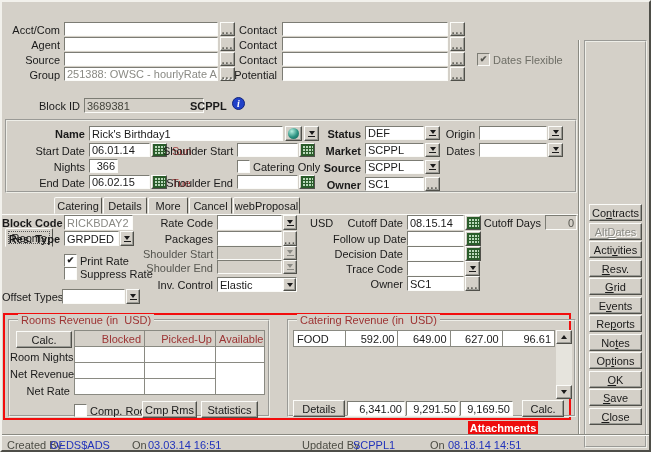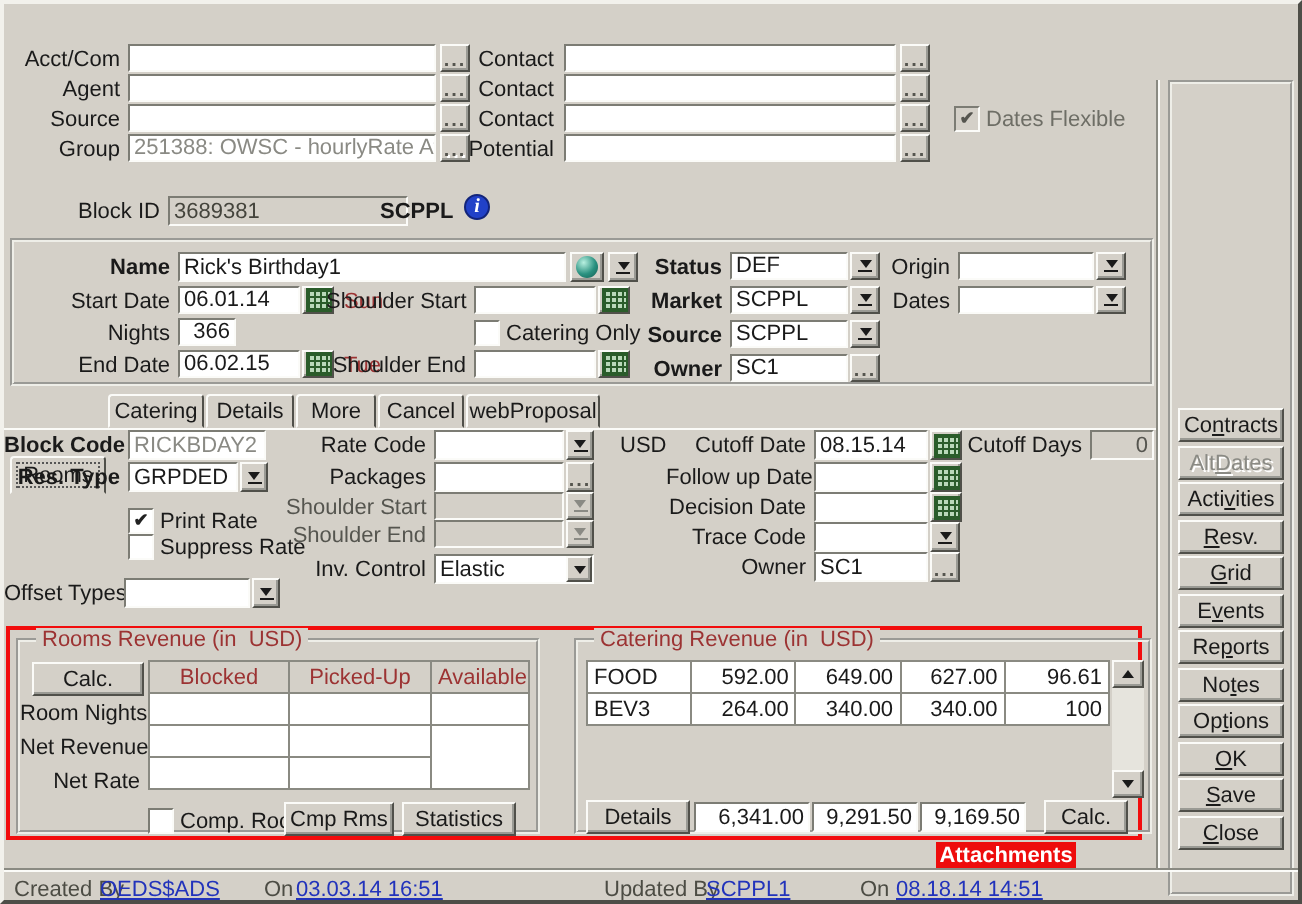--- a/index.html
+++ b/index.html
@@ -29,21 +29,21 @@
   .chk{position:absolute;width:11px;height:11px;background:#fff;border:1px solid;
        border-color:#7c7c74 #fbfbf8 #fbfbf8 #7c7c74;display:flex;align-items:center;justify-content:center;box-sizing:content-box;}
   .chk.dis{background:#d4d0c8;}
   .chk .mark{font-size:9px;line-height:9px;font-weight:bold;color:#222;}
   .groupbox{position:absolute;border:2px groove #eeeee8;box-sizing:border-box;}
   .legend{position:absolute;top:-7px;left:8px;background:#d4d0c8;padding:0 3px;line-height:12px;white-space:pre;}
   .redbox{position:absolute;border:2px solid #f20d0d;box-sizing:border-box;}
   table.grid{border-collapse:collapse;table-layout:fixed;position:absolute;font-size:11px;}
   table.grid th,table.grid td{border:1px solid #8a8a82;padding:0 3px;height:16px;font-weight:normal;
        overflow:hidden;white-space:nowrap;box-sizing:border-box;}
-  .grid .hdr{background:#d4d0c8;color:#9c3333;text-align:center;}
+  .grid .hdr{background:#d4d0c8;color:#9c3333;text-align:right;}
   .grid .cell{background:#fff;}
   .tdnum{text-align:right;}
   .arrD{width:0;height:0;border-left:3px solid transparent;border-right:3px solid transparent;border-top:4px solid #1a1a1a;}
   .lovwrap{display:flex;flex-direction:column;align-items:center;}
   .lovbar{width:7px;height:1px;background:#1a1a1a;margin-top:1px;}
   .disbtn .arrD{border-top-color:#8a8a84;}.disbtn .lovbar{background:#8a8a84;}
   .cal{width:11px;height:10px;border:1px solid #2a5c2a;background-color:#b9d8b9;
        background-image:linear-gradient(#2a5c2a 1px,transparent 1px),linear-gradient(90deg,#2a5c2a 1px,transparent 1px);
        background-size:3px 3px;}
   .globe{width:11px;height:11px;border-radius:50%;background:radial-gradient(circle at 35% 30%,#b8f0e0,#2a9180 55%,#135c50);}
@@ -374,27 +374,20 @@
     <div class="legend maroon">Catering Revenue (in  USD)</div>
     <table class="grid" style="left:4px;top:9px;width:262px">
       <tbody>
       <tr>
         <td class="cell">FOOD</td>
         <td class="cell tdnum">592.00</td>
         <td class="cell tdnum">649.00</td>
         <td class="cell tdnum">627.00</td>
         <td class="cell tdnum">96.61</td>
       </tr>
-      <tr>
-        <td class="cell">BEV3</td>
-        <td class="cell tdnum">264.00</td>
-        <td class="cell tdnum">340.00</td>
-        <td class="cell tdnum">340.00</td>
-        <td class="cell tdnum">100</td>
-      </tr>
     </tbody>
       </table>
     <div class="sb-track" style="left:267px;top:9px;width:16px;height:69px"></div>
     <div class="btn" style="left:267px;top:9px;width:16px;height:14px">
         <span style="width:0;height:0;border-left:3px solid transparent;border-right:3px solid transparent;border-bottom:4px solid #1a1a1a"></span>
       </div>
     <div class="btn" style="left:267px;top:64px;width:16px;height:14px">
         <span class="arrD"></span>
       </div>
     <div class="btn" style="left:4px;top:79px;width:52px;height:17px">Details</div>

